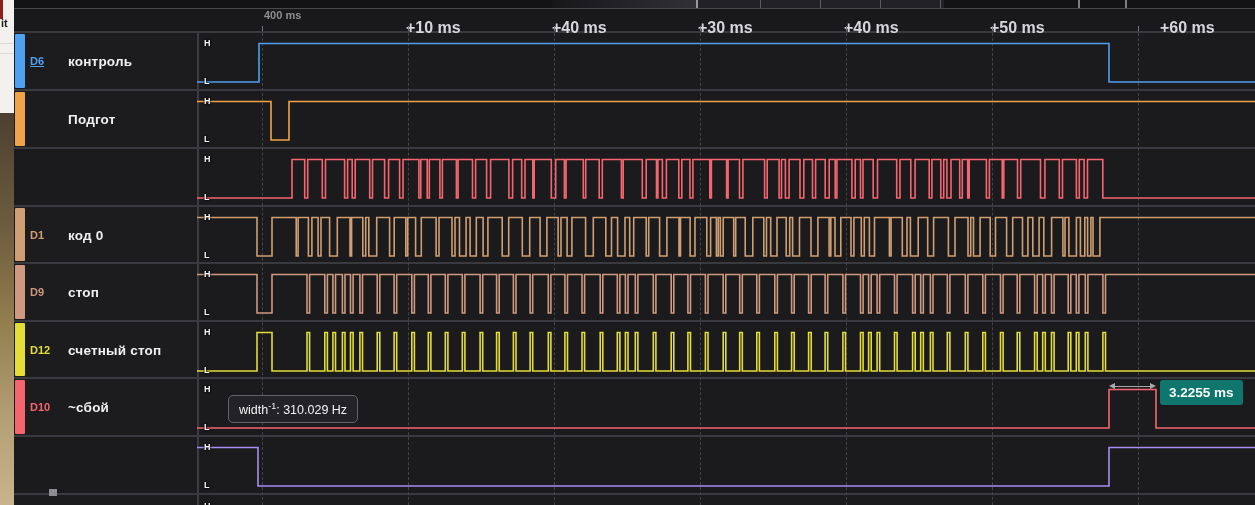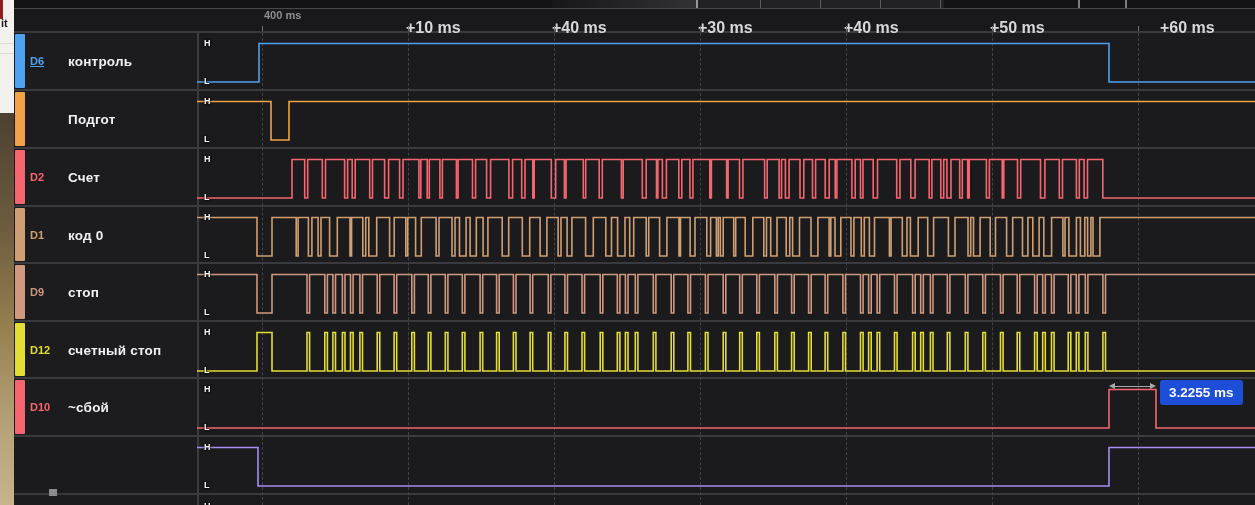--- a/index.html
+++ b/index.html
@@ -54,21 +54,21 @@
   .tooltip{position:absolute;z-index:50;background:#232327;border:1px solid #626268;border-radius:5px;
            padding:5px 10px;font-size:12.5px;color:#f2f2f2;white-space:nowrap;}
   .tooltip sup{font-size:9px;}
 
   
   .m-arrow{position:absolute;height:7px;z-index:45;}
   .m-line{position:absolute;left:2px;right:2px;top:3px;height:1px;background:#a9a9ad;}
   .m-ah{position:absolute;width:0;height:0;border-top:3.5px solid transparent;border-bottom:3.5px solid transparent;top:0;}
   .m-ah.left{left:0;border-right:6px solid #a9a9ad;}
   .m-ah.right{right:0;border-left:6px solid #a9a9ad;}
-  .m-label{position:absolute;z-index:45;background:#1d4ed8;border-radius:3px;padding:5px 9px;
+  .m-label{position:absolute;z-index:45;background:#0f766e;border-radius:3px;padding:5px 9px;
            font-size:13.5px;font-weight:700;color:#fbfbfb;white-space:nowrap;}
 
   .mini-square{position:absolute;left:49px;top:489px;width:8px;height:7px;background:#8d8d91;z-index:35;}
 </style>
 </head>
 <body>
 
 <div class="screen">
 
   <div class="rows" id="rows">
@@ -94,25 +94,20 @@
         </div>
         <div class="wavecell">
           <div class="hl h">H</div>
           <div class="hl l">L</div>
           <svg width="1058" height="56" viewBox="0 0 1058 56">
             <path d="M0 10.5 H74.0 V49 H92.0 V10.5 H1058" fill="none" stroke="#f0a447" stroke-width="1.6" stroke-linecap="square"></path>
           </svg>
         </div>
       </div>
       <div class="row" style="top: 147px; height: 58px;">
-        <div class="labelcell">
-          <div class="cbar" style="background: rgb(245, 101, 111);"></div>
-          <div class="cid" style="color: rgb(245, 101, 111);">D2</div>
-          <div class="cname">Счет</div>
-        </div>
         <div class="wavecell">
           <div class="hl h">H</div>
           <div class="hl l">L</div>
           <svg width="1058" height="56" viewBox="0 0 1058 56">
             <path d="M0 49 H95.0 V10.5 H107.7 V49 H110.7 V10.5 H125.3 V49 H128.5 V10.5 H147.6 V49 H150.6 V10.5 H155.2 V49 H158.2 V10.5 H172.7 V49 H175.5 V10.5 H187.6 V49 H191.6 V10.5 H202.6 V49 H206.0 V10.5 H221.9 V49 H223.8 V10.5 H230.2 V49 H232.3 V10.5 H242.9 V49 H245.4 V10.5 H259.4 V49 H261.1 V10.5 H275.5 V49 H278.6 V10.5 H289.6 V49 H293.6 V10.5 H311.9 V49 H315.6 V10.5 H324.7 V49 H328.0 V10.5 H335.8 V49 H337.2 V10.5 H354.3 V49 H358.7 V10.5 H367.4 V49 H369.1 V10.5 H386.3 V49 H388.7 V10.5 H402.2 V49 H405.3 V10.5 H424.4 V49 H426.2 V10.5 H445.3 V49 H449.2 V10.5 H459.5 V49 H460.9 V10.5 H465.4 V49 H469.4 V10.5 H481.8 V49 H484.8 V10.5 H492.9 V49 H495.9 V10.5 H512.8 V49 H514.4 V10.5 H529.6 V49 H531.1 V10.5 H542.5 V49 H545.9 V10.5 H567.6 V49 H570.2 V10.5 H582.1 V49 H584.5 V10.5 H588.4 V49 H592.1 V10.5 H603.0 V49 H606.8 V10.5 H615.5 V49 H618.6 V10.5 H628.2 V49 H632.2 V10.5 H638.2 V49 H639.9 V10.5 H654.9 V49 H658.2 V10.5 H663.5 V49 H666.0 V10.5 H676.2 V49 H680.5 V10.5 H699.7 V49 H703.0 V10.5 H713.8 V49 H718.1 V10.5 H732.2 V49 H734.9 V10.5 H743.8 V49 H746.7 V10.5 H749.9 V49 H754.0 V10.5 H762.7 V49 H765.3 V10.5 H770.7 V49 H772.2 V10.5 H789.4 V49 H792.4 V10.5 H805.2 V49 H806.8 V10.5 H820.5 V49 H823.7 V10.5 H843.5 V49 H847.9 V10.5 H862.3 V49 H865.5 V10.5 H879.4 V49 H882.3 V10.5 H887.1 V49 H890.5 V10.5 H905.8 V49 H1058" fill="none" stroke="#f5656f" stroke-width="1.6" stroke-linecap="square"></path>
           </svg>
         </div>
       </div>
       <div class="row" style="top: 205px; height: 57px;">
         <div class="labelcell">
@@ -219,20 +214,21 @@
       <div class="r-label" style="left: 1122px; margin-left: 24px;">+60 ms</div>
       <div class="r-tick" style="left: 248px;"></div>
       <div class="r-tick" style="left: 394px;"></div>
       <div class="r-tick" style="left: 540px;"></div>
       <div class="r-tick" style="left: 686px;"></div>
       <div class="r-tick" style="left: 832px;"></div>
       <div class="r-tick" style="left: 978px;"></div>
       <div class="r-tick" style="left: 1124px;"></div>
     </div>
 
+  <div class="tooltip" id="tooltip" style="left: 228px; top: 395px;"><span>width</span><sup>-1</sup><span>: 310.029 Hz</span></div>
 
   <div class="m-arrow" id="m-arrow" style="left: 1109px; width: 47px; top: 383px;">
     <div class="m-ah left"></div>
     <div class="m-line"></div>
     <div class="m-ah right"></div>
   </div>
   <div class="m-label" id="m-label" style="left: 1160px; top: 380px;">3.2255 ms</div>
 
   <div class="mini-square"></div>
 

